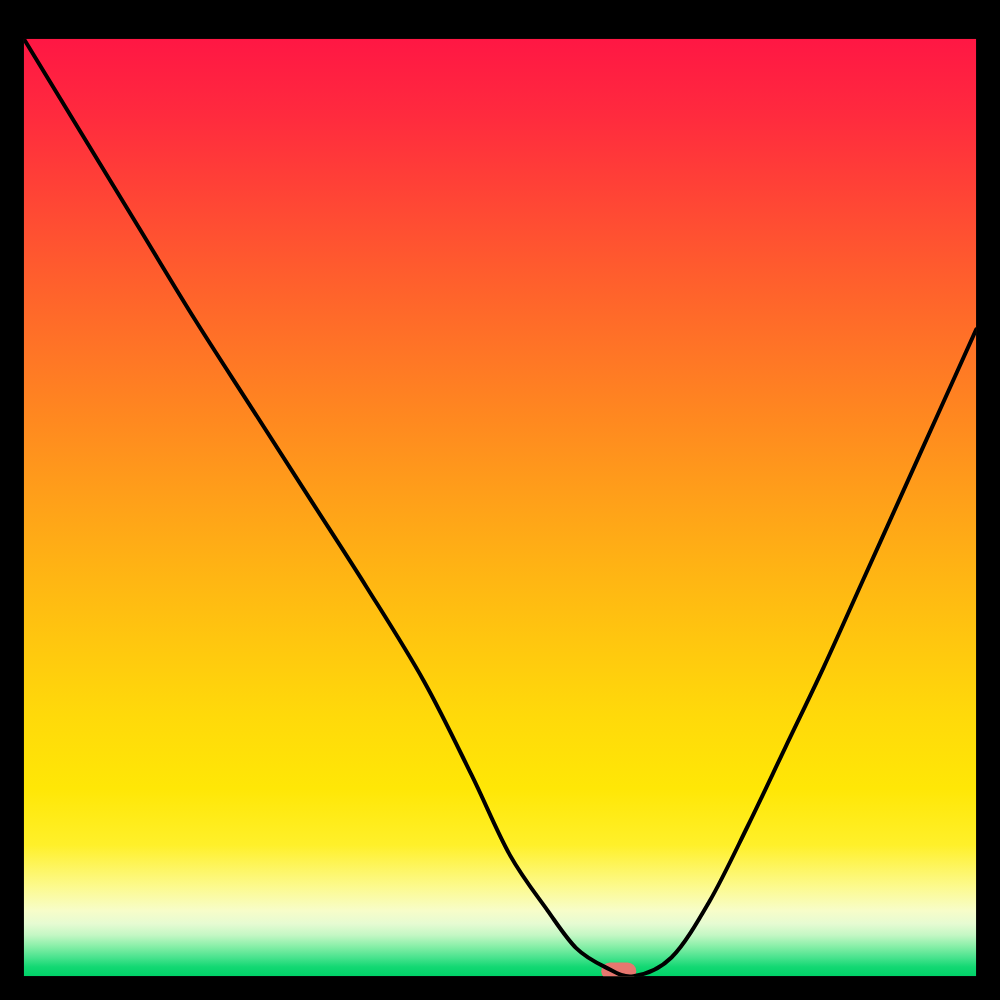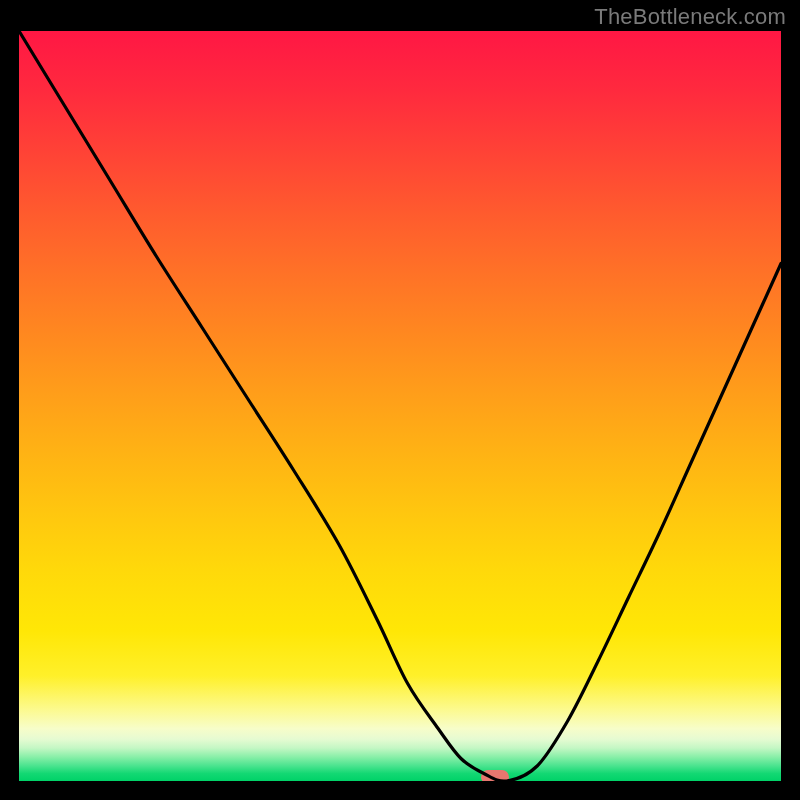--- a/index.html
+++ b/index.html
@@ -79,21 +79,20 @@
     height: 100%;
     z-index: 4;
     overflow: visible;
   }
 </style>
 </head>
 <body>
 
 <div class="frame">
 
-  <div class="watermark">TheBottleneck.com</div>
 
   <div class="plot">
     <div class="gradient"></div>
 
     <div class="marker" style="left: 462.25px; top: 739px; background: rgb(230, 119, 111);"></div>
 
     <svg class="curve" viewBox="0 0 762 750" preserveAspectRatio="none">
       <path d="M 0.00 0.00 C 7.62 12.50, 30.48 50.00, 45.72 75.00 C 60.96 100.00, 76.20 125.00, 91.44 150.00 C 106.68 175.00, 121.92 200.63, 137.16 225.00 C 152.40 249.38, 167.64 272.50, 182.88 296.25 C 198.12 320.00, 213.36 343.75, 228.60 367.50 C 243.84 391.25, 259.08 414.38, 274.32 438.75 C 289.56 463.13, 306.07 488.75, 320.04 513.75 C 334.01 538.75, 346.71 565.63, 358.14 588.75 C 369.57 611.88, 378.46 634.38, 388.62 652.50 C 398.78 670.63, 410.21 685.00, 419.10 697.50 C 427.99 710.00, 434.34 720.00, 441.96 727.50 C 449.58 735.00, 457.20 738.75, 464.82 742.50 C 472.44 746.25, 478.79 751.25, 487.68 750.00 C 496.57 748.75, 508.00 745.00, 518.16 735.00 C 528.32 725.00, 538.48 707.50, 548.64 690.00 C 558.80 672.50, 568.96 650.63, 579.12 630.00 C 589.28 609.38, 599.44 587.50, 609.60 566.25 C 619.76 545.00, 629.92 524.38, 640.08 502.50 C 650.24 480.63, 660.40 457.50, 670.56 435.00 C 680.72 412.50, 690.88 390.00, 701.04 367.50 C 711.20 345.00, 721.36 322.50, 731.52 300.00 C 741.68 277.50, 756.92 243.75, 762.00 232.50" fill="none" stroke="#000000" stroke-width="3.2" stroke-linecap="round" stroke-linejoin="round"></path>
     </svg>
   </div>

